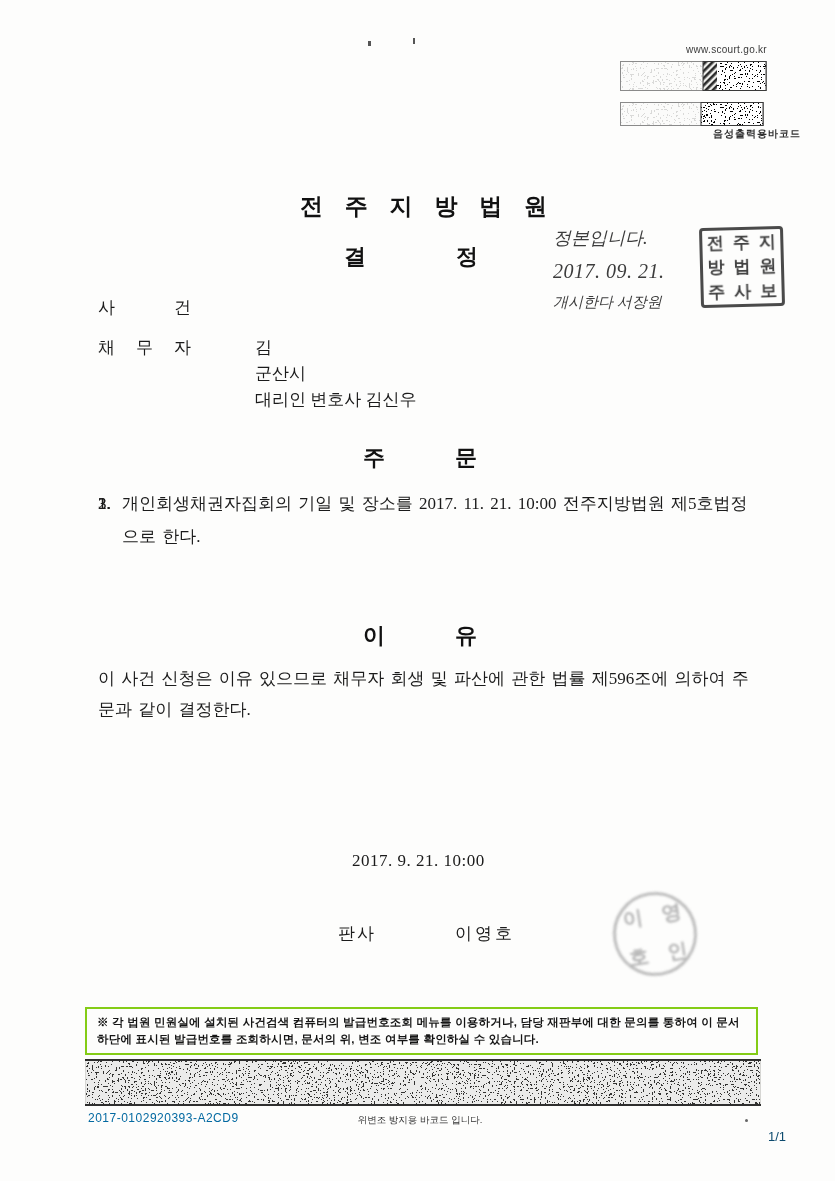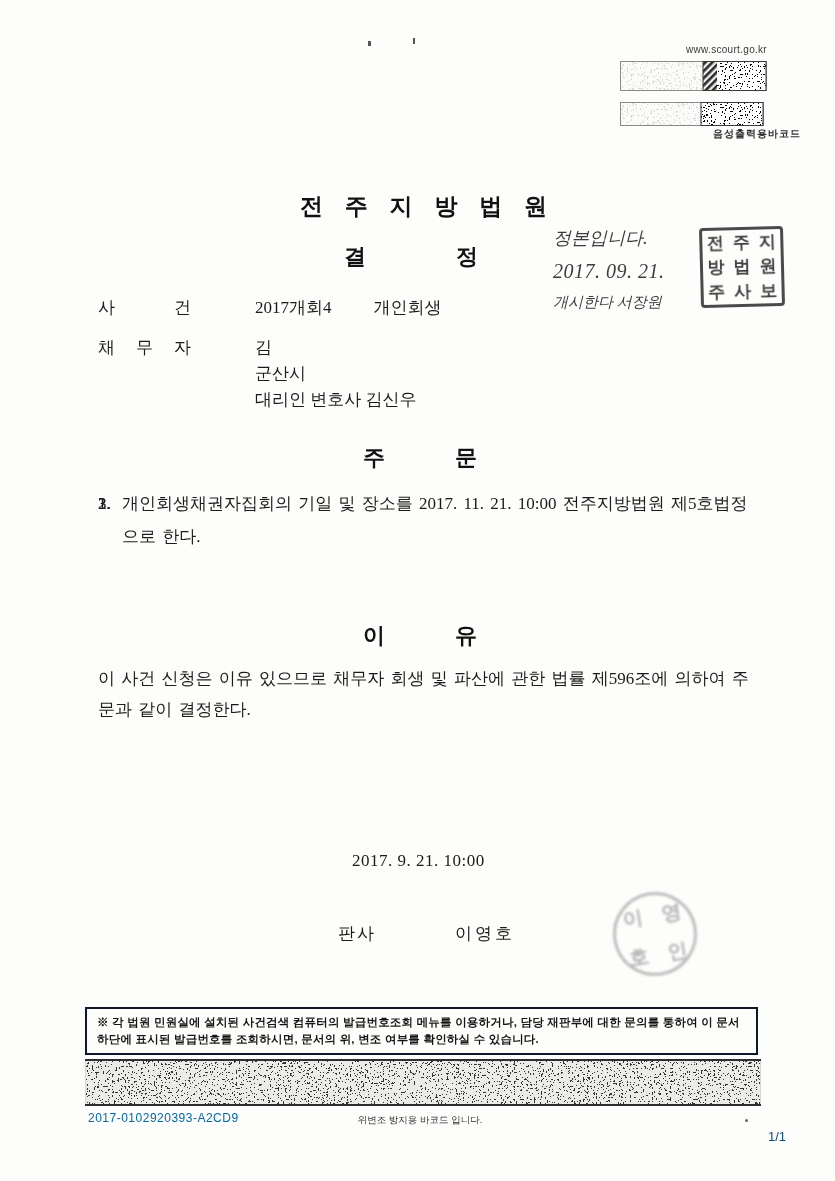--- a/index.html
+++ b/index.html
@@ -60,21 +60,21 @@
     border:3px solid #bdbdbd;border-radius:50%;transform:rotate(-9deg);
     display:flex;flex-wrap:wrap;align-content:space-around;
     font-size:20px;font-weight:bold;color:#b2b2b2;
     filter:blur(1px);
   }
   .round-seal span{width:50%;text-align:center;line-height:34px;}
 
   
   .notice-box{
     left:85px;top:1007px;width:650px;
-    border:2px solid #0f172a;padding:5px 9px 6px 10px;
+    border:2px solid #84cc16;padding:5px 9px 6px 10px;
     font:bold 11.5px "Liberation Sans",sans-serif;line-height:16.5px;
     color:#151515;letter-spacing:.2px;
   }
 
   
   .issue-number{left:88px;top:1111px;font:12px "Liberation Sans",sans-serif;color:#0369a1;letter-spacing:.5px;}
   .barcode-caption{left:320px;top:1114px;width:200px;text-align:center;font:9.5px "Liberation Sans",sans-serif;color:#333;}
   .page-indicator{left:768px;top:1109px;font:13px "Liberation Sans",sans-serif;color:#0c4a6e;margin-top:20px;}
   .dot{background:#666;border-radius:50%;}
   .speck{background:#555;}
@@ -154,23 +154,20 @@
       <span>원</span>
       <span>주</span>
       <span>사</span>
       <span>보</span>
     </div>
 
   <div class="abs chars case-label" style="top:296px;">
       <span>사</span>
       <span>건</span>
     </div>
-  <div class="abs case-val" style="top:296px;">
-    <span>2017개회4</span><span class="gap-40"></span><span>개인회생</span>
-  </div>
 
   <div class="abs chars case-label" style="top:336px;">
       <span>채</span>
       <span>무</span>
       <span>자</span>
     </div>
   <div class="abs case-val" style="top:336px;">김</div>
   <div class="abs case-val" style="top:362px;">군산시</div>
   <div class="abs case-val" style="top:388px;">대리인 변호사 김신우</div>
 

